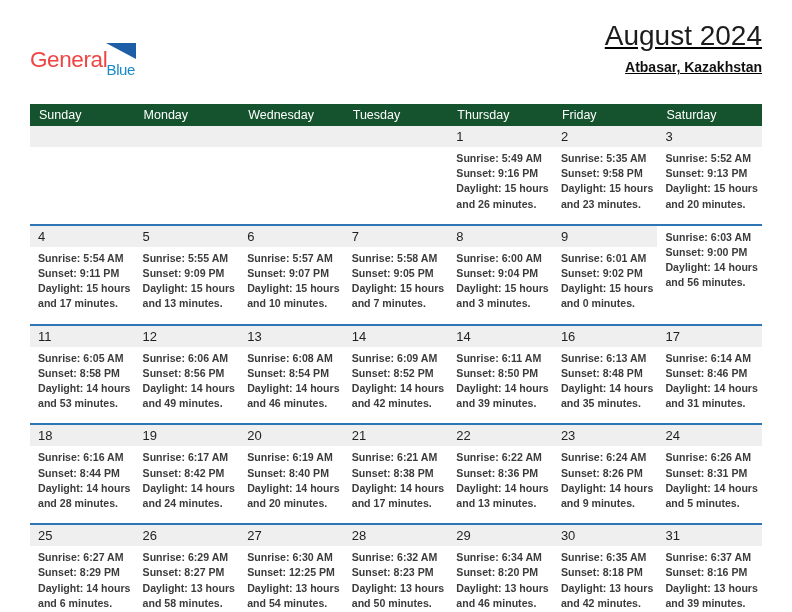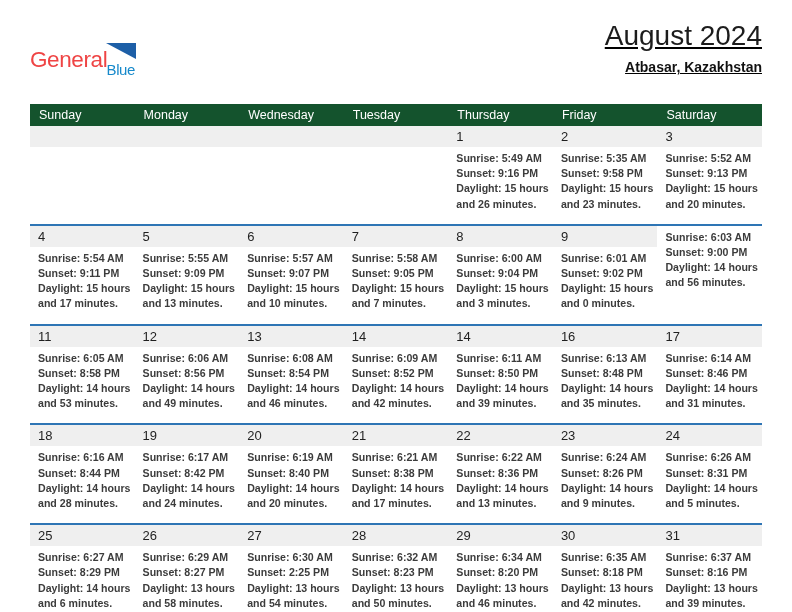--- a/index.html
+++ b/index.html
@@ -328,21 +328,21 @@
             <div>Sunrise: 6:29 AM</div>
             <div>Sunset: 8:27 PM</div>
             <div>Daylight: 13 hours</div>
             <div>and 58 minutes.</div>
           </div>
         </div>
         <div class="cell">
           <div class="daynum">27</div>
           <div class="info">
             <div>Sunrise: 6:30 AM</div>
-            <div>Sunset: 2:25 PM</div>
+            <div>Sunset: 12:25 PM</div>
             <div>Daylight: 13 hours</div>
             <div>and 54 minutes.</div>
           </div>
         </div>
         <div class="cell">
           <div class="daynum">28</div>
           <div class="info">
             <div>Sunrise: 6:32 AM</div>
             <div>Sunset: 8:23 PM</div>
             <div>Daylight: 13 hours</div>

